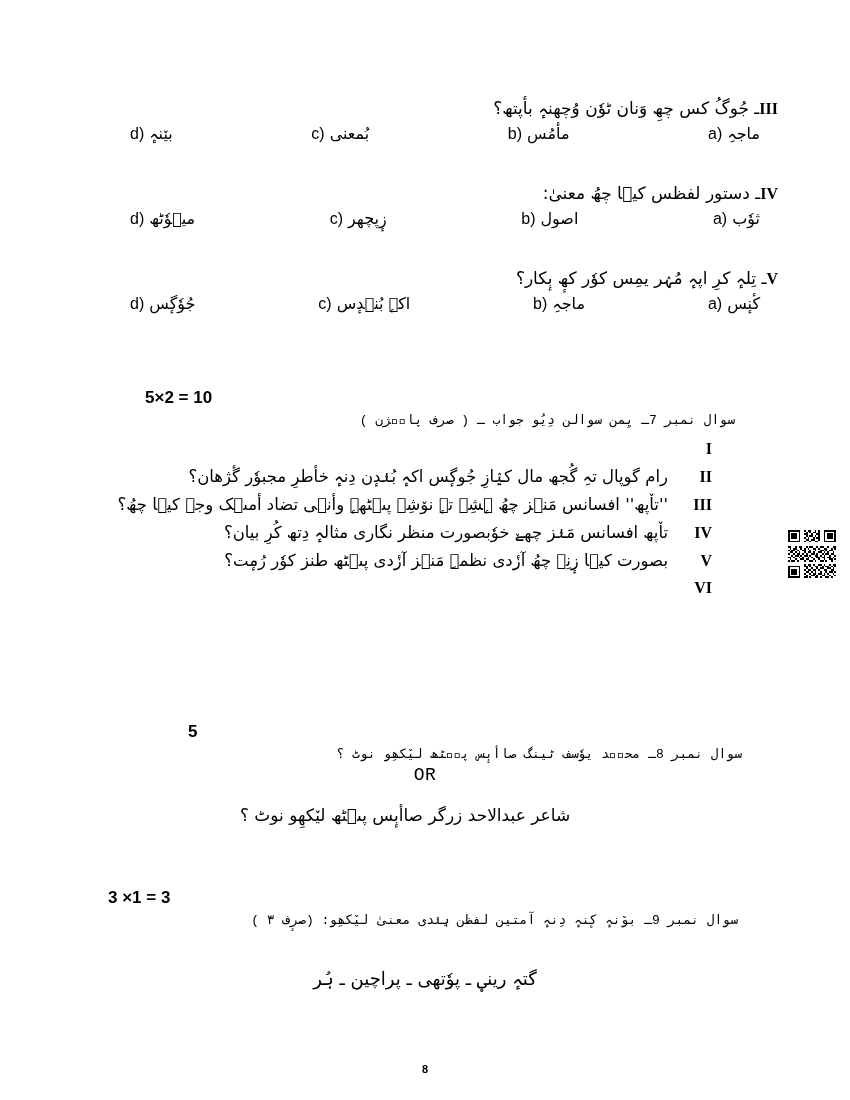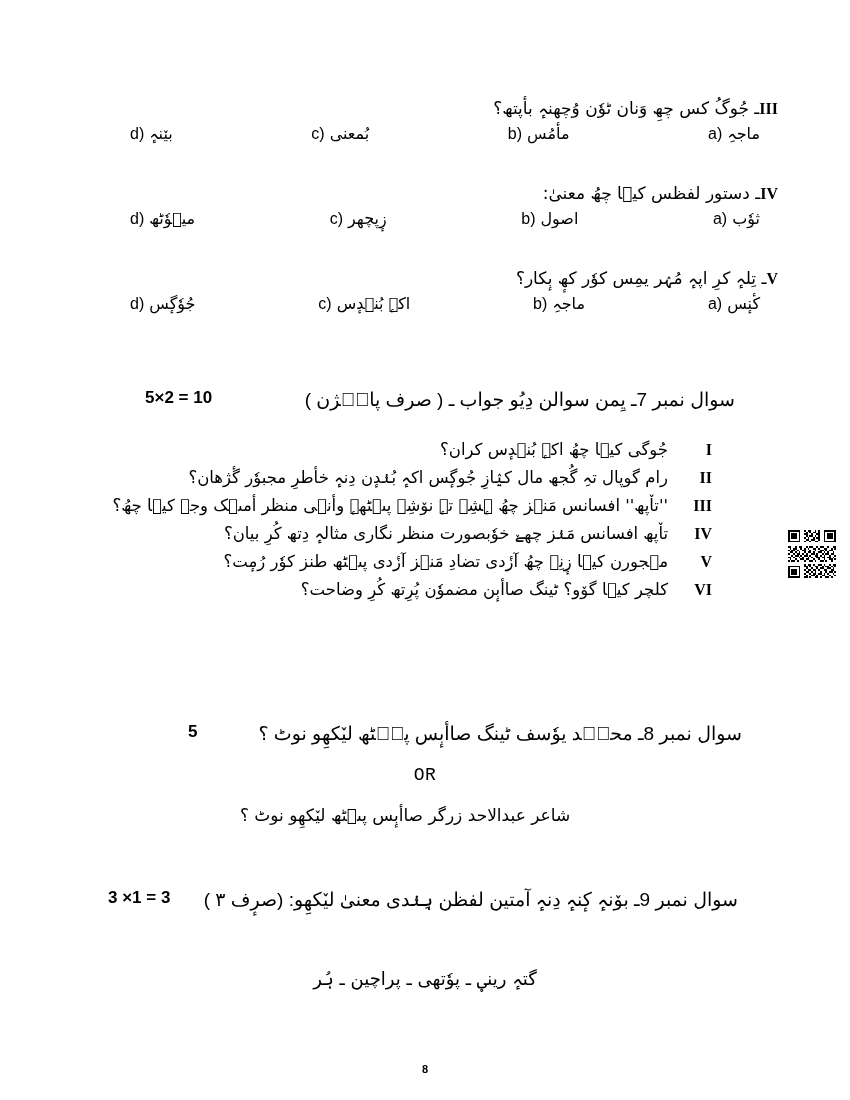--- a/index.html
+++ b/index.html
@@ -83,24 +83,25 @@
     font-family: "Liberation Sans", sans-serif;
     font-weight: bold;
     font-size: 17px;
     white-space: nowrap;
     flex: 0 0 auto;
   }
   .qtext {
     flex: 1 1 auto;
     direction: rtl;
     text-align: right;
-    font-family: Liberation Sans, sans-serif;
-    font-size: 19px;
+    font-family: Liberation Mono, monospace;
+    font-size: 13px;
     white-space: nowrap;
     padding-right: 55px;
+    margin-top: 24px;
   }
 
   
   .sublist {
     position: absolute;
     left: 60px;
     right: 60px;
   }
   .subrow {
     display: flex;
@@ -262,41 +263,39 @@
   </div>
 
   <div class="qrow" style="top:388px;gap:32px;">
     <div class="marks" style="margin-left:85px;">5×2 = 10</div>
     <div class="qtext">سوال نمبر 7ـ یِمن سوالن دِیُو جواب ـ ( صرف پانٛژن )</div>
   </div>
 
   <div class="sublist" style="top:440px;">
     <div class="subrow">
       <span class="sub-rn">I</span>
-      <span class="sub-txt">جُوگی کیٛا چھُ اکہٕ بُنٛدٕس کران؟</span>
     </div>
     <div class="subrow">
       <span class="sub-rn">II</span>
       <span class="sub-txt">رام گوپال تہِ گُجھ مال کیٛازِ جُوگٕس اکہٕ بُنٛدٕن دِنہٕ خأطرِ مجبوٗر گٔژھان؟</span>
     </div>
     <div class="subrow">
       <span class="sub-rn">III</span>
-      <span class="sub-txt">''تاٚپھ'' افسانس مَنٛز چھُ ہٕشِہ تہٕ نوٚشِہ پٮ۪ٹھہٕ وأنٛی منظر أمٮ۪ک وجہ کیٛا چھُ؟</span>
+      <span class="sub-txt">''تاٚپھ'' افسانس مَنٛز چھُ ہٕشِہ تہٕ نوٚشِہ پٮ۪ٹھہٕ وأنٛی تضاد أمٮ۪ک وجہ کیٛا چھُ؟</span>
     </div>
     <div class="subrow">
       <span class="sub-rn">IV</span>
       <span class="sub-txt">تاٚپھ افسانس مَنٛز چھےٚ خوٗبصورت منظر نگاری مثالہٕ دِتھ کُرِ بیان؟</span>
     </div>
     <div class="subrow">
       <span class="sub-rn">V</span>
-      <span class="sub-txt">مہجورن کیٛا زٕنِہ چھُ آزٔدی تضادِ مَنٛز آزٔدی پٮ۪ٹھ طنز کوٗر رُمٕت؟</span>
+      <span class="sub-txt">بصورت کیٛا زٕنِہ چھُ آزٔدی نظمہِ مَنٛز آزٔدی پٮ۪ٹھ طنز کوٗر رُمٕت؟</span>
     </div>
     <div class="subrow">
       <span class="sub-rn">VI</span>
-      <span class="sub-txt">کلچر کیٛا گوٚو؟ ٹینگ صاأبٕن مضموٗن پُرِتھ کُرِ وضاحت؟</span>
     </div>
   </div>
 
   <div class="qr" style="top:528px; left:786px;">
     <svg width="52" height="52" viewBox="0 0 29 29" shape-rendering="crispEdges" aria-hidden="true">
       <rect width="29" height="29" fill="#ffffff"></rect>
       <g fill="#000000">
         <rect x="1" y="1" width="7" height="1"></rect>
           <rect x="1" y="7" width="7" height="1"></rect>
         <rect x="1" y="1" width="1" height="7"></rect>

